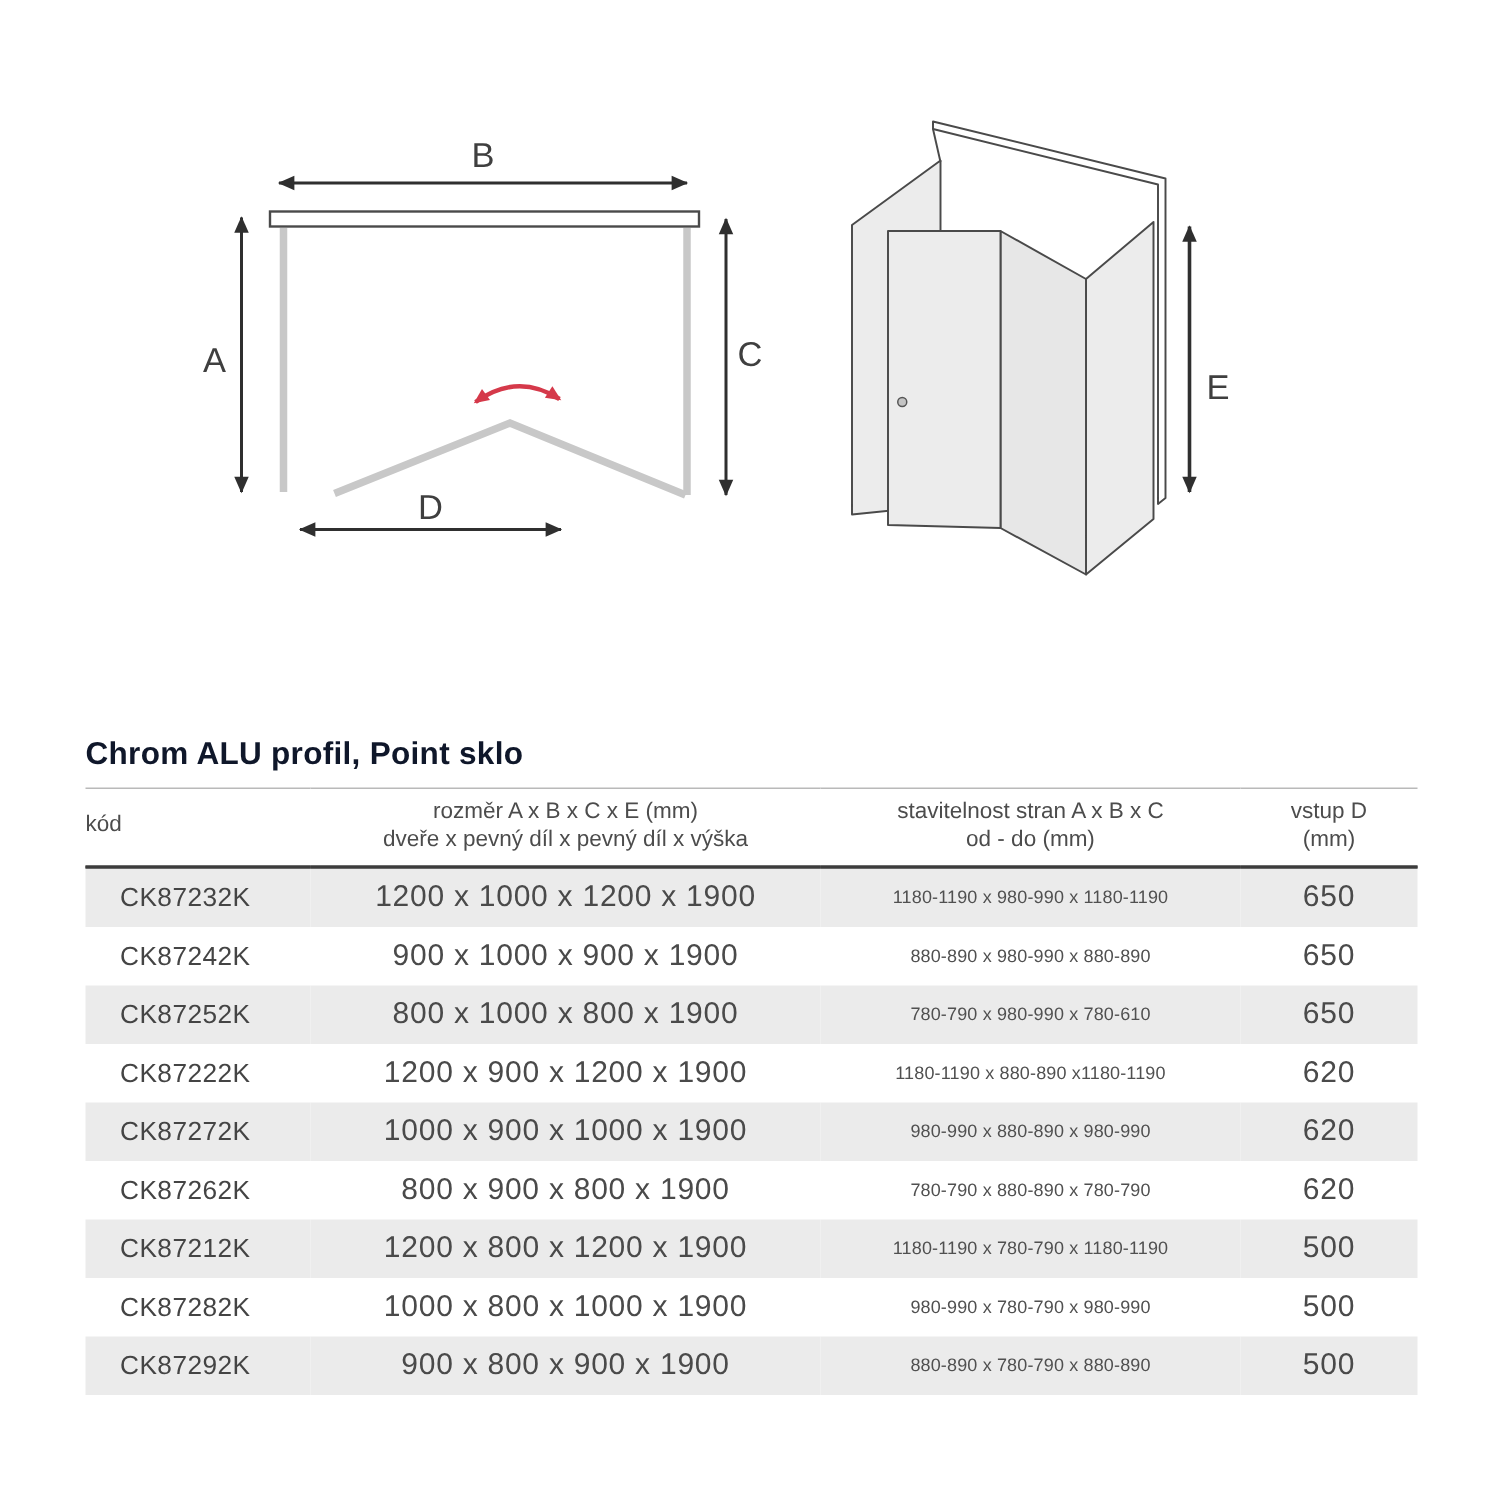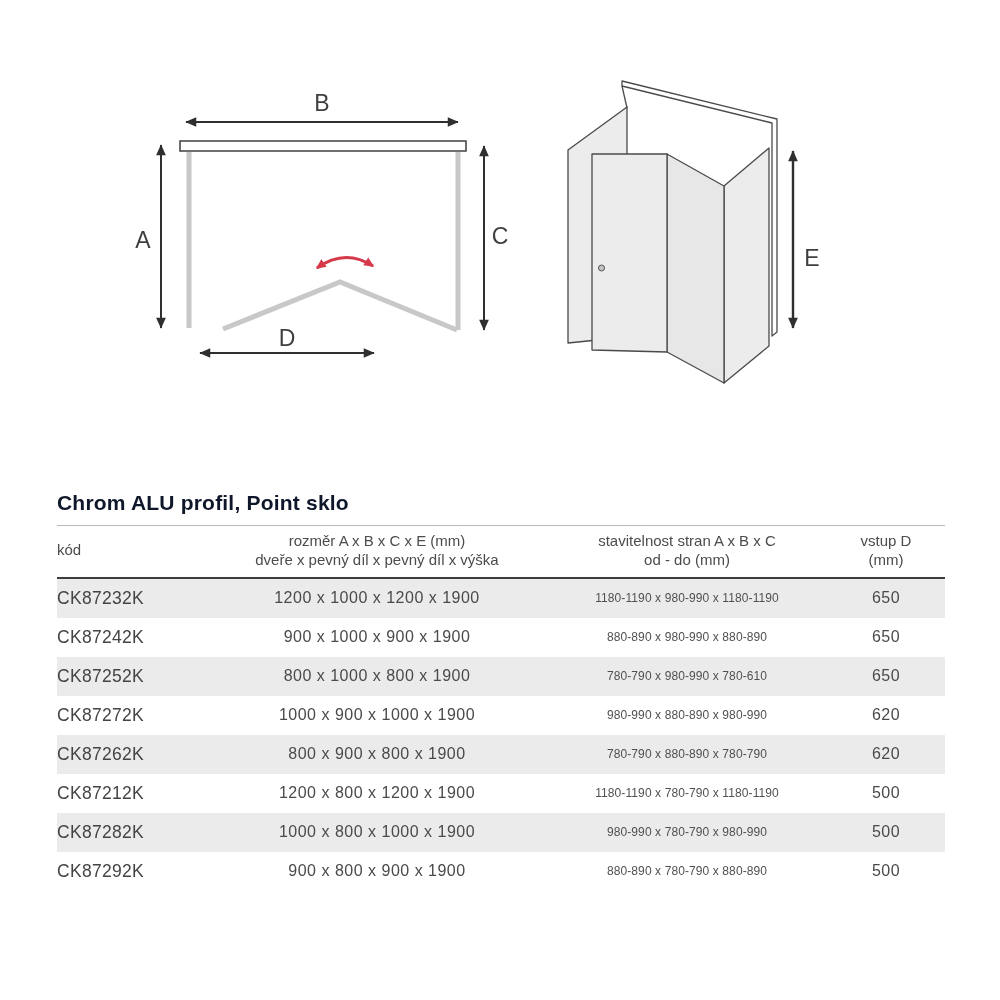--- a/index.html
+++ b/index.html
@@ -24,23 +24,23 @@
   table.spec thead tr{
     border-top:1px solid #b9b9b9;border-bottom:2px solid #3c3c3c;
   }
   table.spec th{
     font-weight:normal;color:#4c4c4c;font-size:15px;line-height:1.25;
     padding:6px 0 7px;text-align:center;vertical-align:middle;
   }
   table.spec th.h-code{text-align:left;}
   table.spec td{
     height:39px;padding:0;text-align:center;color:#4a4a4a;
-    font-size:16px;letter-spacing:.5px;white-space:nowrap;
+    font-size:20px;letter-spacing:.5px;white-space:nowrap;
   }
-  table.spec td.cell-code{text-align:left;font-size:17.5px;color:#444444;letter-spacing:.3px;}
+  table.spec td.cell-code{text-align:left;font-size:17.5px;color:#444444;letter-spacing:.3px;padding-left:23px;}
   table.spec td.cell-adjust{font-size:12px;color:#505050;letter-spacing:.1px;}
   table.spec tbody tr:nth-child(odd){background:#ebebeb;}
   table.spec tbody tr:nth-child(even){background:#ffffff;}
 </style>
 </head>
 <body>
 
 <div class="page">
 
   <svg class="diagram-svg" width="1000" height="470" viewBox="0 0 1000 470">
@@ -137,20 +137,26 @@
         <td class="cell-adjust">880-890 x 980-990 x 880-890</td>
         <td>650</td>
       </tr>
       <tr>
         <td class="cell-code">CK87252K</td>
         <td>800 x 1000 x 800 x 1900</td>
         <td class="cell-adjust">780-790 x 980-990 x 780-610</td>
         <td>650</td>
       </tr>
       <tr>
+        <td class="cell-code">CK87222K</td>
+        <td>1200 x 900 x 1200 x 1900</td>
+        <td class="cell-adjust">1180-1190 x 880-890 x1180-1190</td>
+        <td>620</td>
+      </tr>
+      <tr>
         <td class="cell-code">CK87272K</td>
         <td>1000 x 900 x 1000 x 1900</td>
         <td class="cell-adjust">980-990 x 880-890 x 980-990</td>
         <td>620</td>
       </tr>
       <tr>
         <td class="cell-code">CK87262K</td>
         <td>800 x 900 x 800 x 1900</td>
         <td class="cell-adjust">780-790 x 880-890 x 780-790</td>
         <td>620</td>

